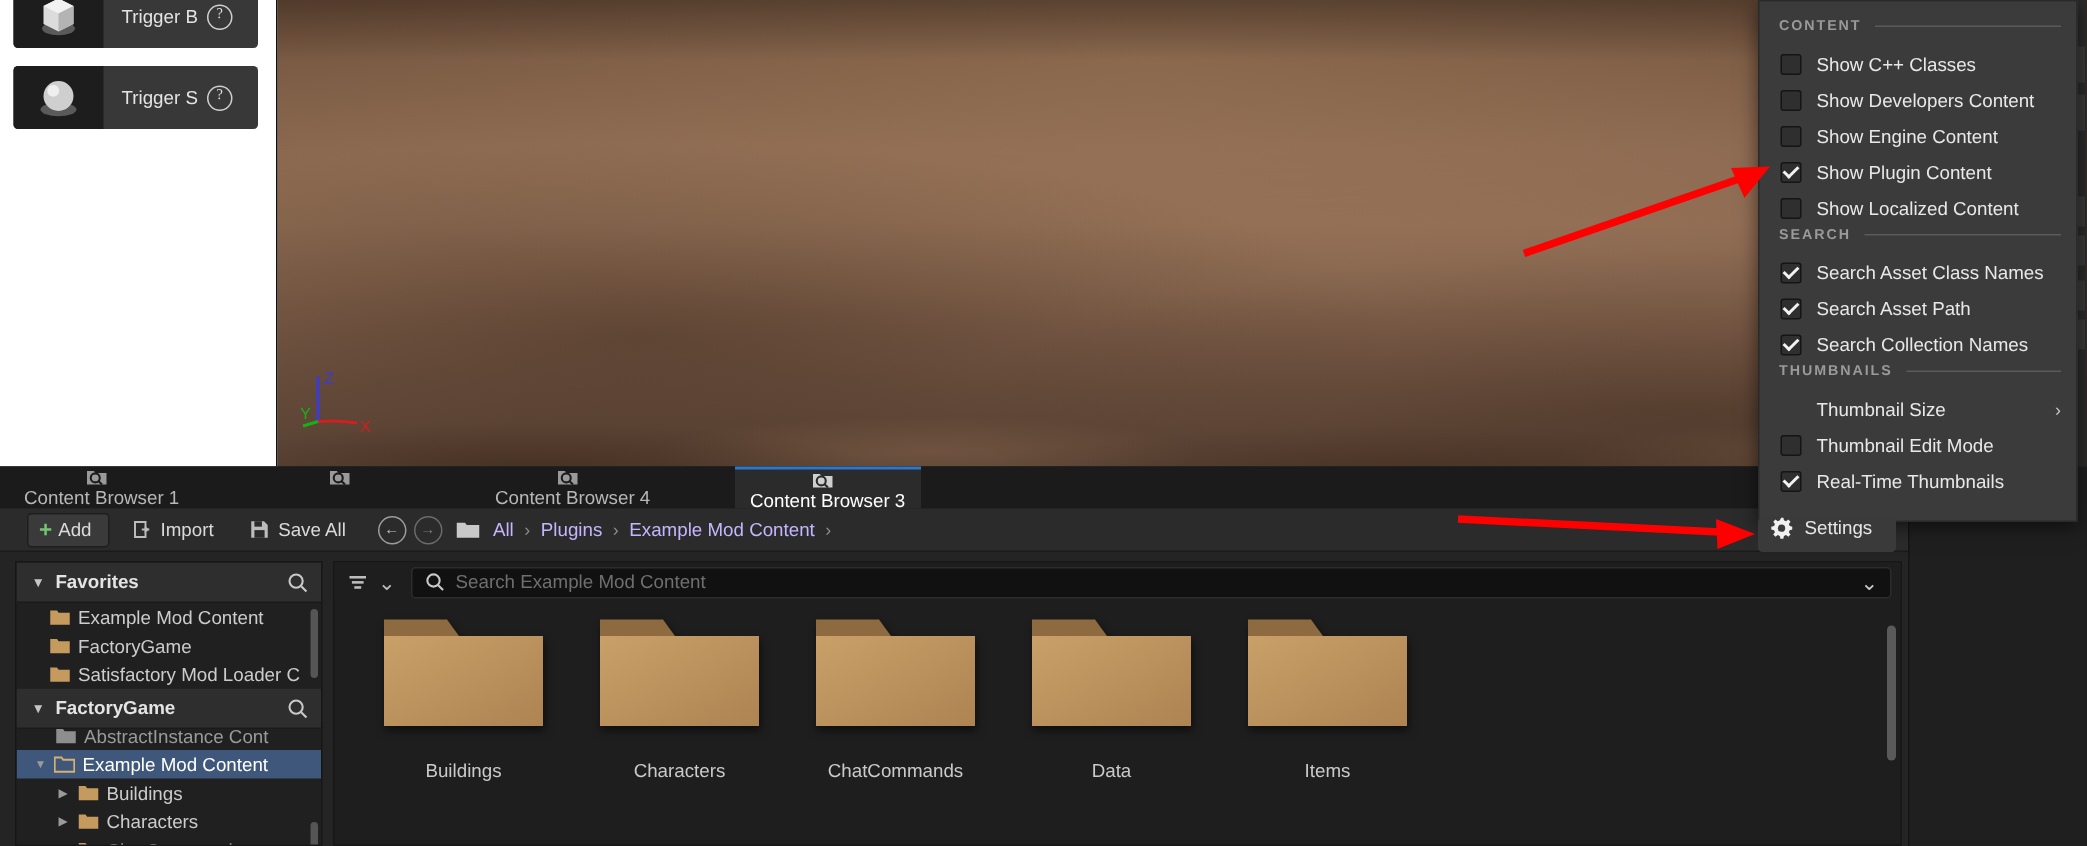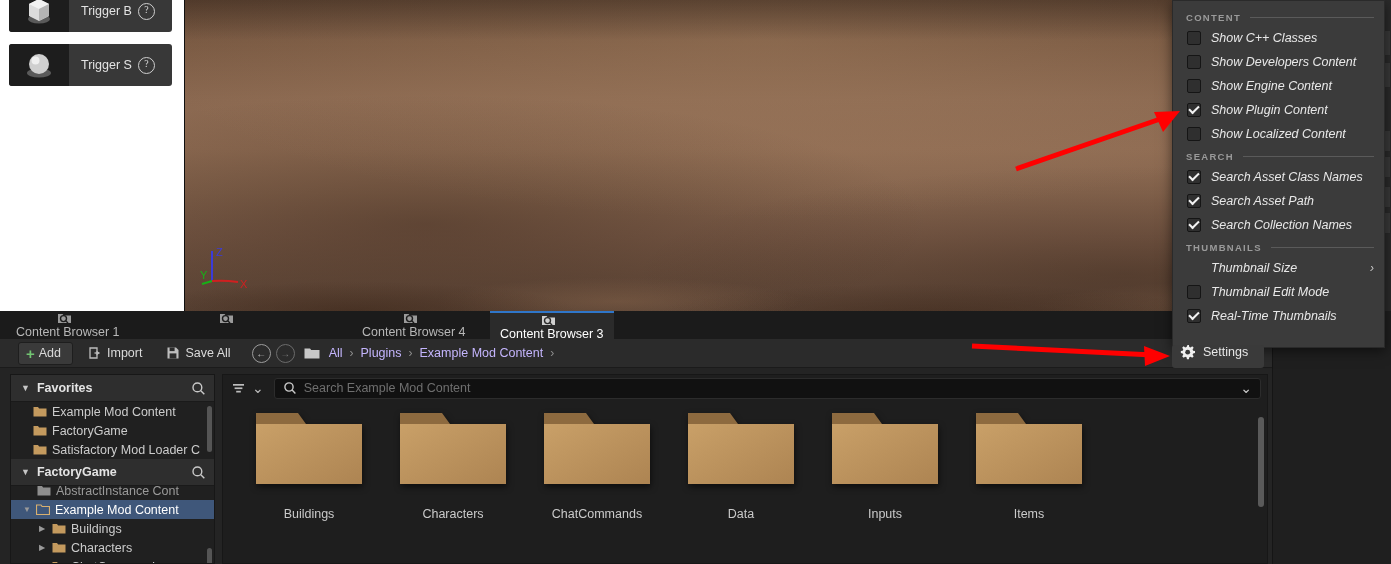--- a/index.html
+++ b/index.html
@@ -96,24 +96,23 @@
     padding: 5px 10px 3px 13px;
   }
   .menu-section .sec-label {
     font-size: 9.5px; letter-spacing: 1.3px; color: #9a9a9a; font-weight: 700;
     white-space: nowrap;
   }
   .menu-section .sec-rule {
     flex: 1; height: 1px; background: #5a5a5a; margin-left: 9px;
   }
   .menu-item {
-    display: flex; align-items: center;
+    display: flex; align-items: flex-end;
     height: 24px; padding: 0 10px 0 14px;
     cursor: default;
-    font-style: italic;
   }
   .chk {
     width: 14px; height: 14px; box-sizing: border-box;
     border: 1px solid #151515; background: #2f2f2f;
     border-radius: 2px;
     margin-right: 10px;
     display:flex; align-items:center; justify-content:center;
     flex: 0 0 auto;
   }
   .chk.on::after {
@@ -409,21 +408,21 @@
         <span class="tabicon">
           <svg width="15" height="14" viewBox="0 0 15 14">
             <path d="M1 3 L5.5 3 L6.8 4.4 L14 4.4 L14 12 L1 12 Z" fill="#9a9a9a"></path>
             <circle cx="6.5" cy="7.6" r="3" fill="none" stroke="#1b1b1b" stroke-width="1.4"></circle>
             <line x1="8.7" y1="9.8" x2="11" y2="12" stroke="#1b1b1b" stroke-width="1.4"></line>
           </svg>
         </span>
         <span>Content Browser 2</span>
       </div>
 
-      <div class="tab" style="left:352px;">
+      <div class="tab" style="left:320px;">
         <span class="tabicon">
           <svg width="15" height="14" viewBox="0 0 15 14">
             <path d="M1 3 L5.5 3 L6.8 4.4 L14 4.4 L14 12 L1 12 Z" fill="#9a9a9a"></path>
             <circle cx="6.5" cy="7.6" r="3" fill="none" stroke="#1b1b1b" stroke-width="1.4"></circle>
             <line x1="8.7" y1="9.8" x2="11" y2="12" stroke="#1b1b1b" stroke-width="1.4"></line>
           </svg>
         </span>
         <span>Content Browser 4</span>
       </div>
 
@@ -653,27 +652,20 @@
         </div>
 
         <div class="cell">
           <svg class="folder" width="110" height="75" viewBox="0 0 110 75">
             <path d="M2 2 L44 2 L52 13 L108 13 L108 73 L2 73 Z" fill="#8d6a3f"></path>
             <path d="M2 13 L108 13 L108 73 L2 73 Z" fill="url(#fg1)"></path>
           </svg>
           <div class="cap">Data</div>
         </div>
 
-        <div class="cell">
-          <svg class="folder" width="110" height="75" viewBox="0 0 110 75">
-            <path d="M2 2 L44 2 L52 13 L108 13 L108 73 L2 73 Z" fill="#8d6a3f"></path>
-            <path d="M2 13 L108 13 L108 73 L2 73 Z" fill="url(#fg1)"></path>
-          </svg>
-          <div class="cap">Inputs</div>
-        </div>
 
 
         <div class="cell">
           <svg class="folder" width="110" height="75" viewBox="0 0 110 75">
             <path d="M2 2 L44 2 L52 13 L108 13 L108 73 L2 73 Z" fill="#8d6a3f"></path>
             <path d="M2 13 L108 13 L108 73 L2 73 Z" fill="url(#fg1)"></path>
           </svg>
           <div class="cap">Items</div>
         </div>
       </div>

